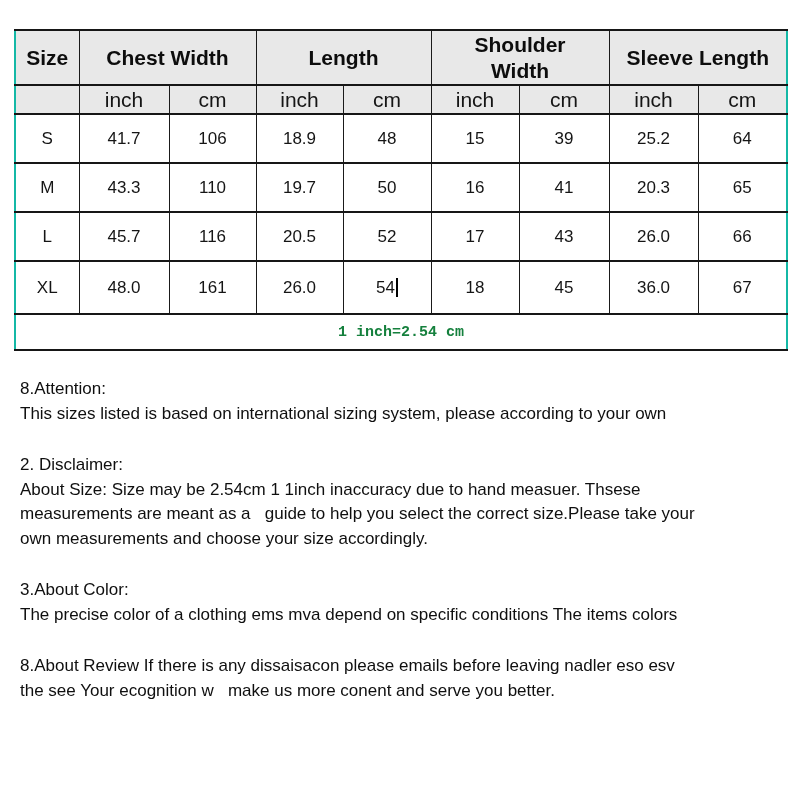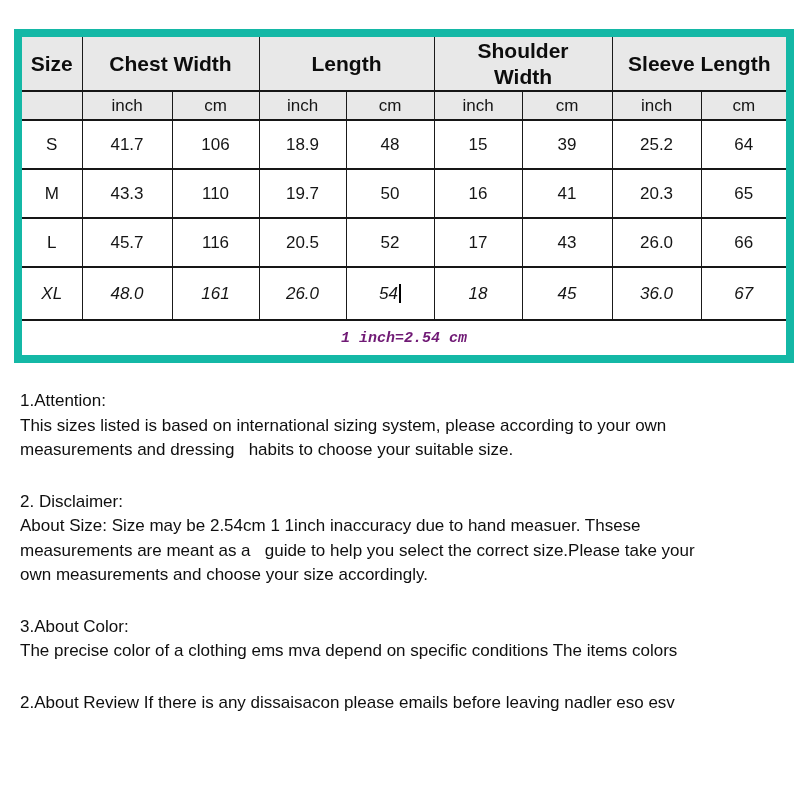--- a/index.html
+++ b/index.html
@@ -8,21 +8,21 @@
     background: #ffffff;
     font-family: "Liberation Sans", sans-serif;
     color: #111111;
     overflow: hidden;
   }
   .size-table {
     border-collapse: collapse;
     table-layout: fixed;
     margin: 29px 3px 0 14px;
     width: 772px;
-    border: 8px solid #14b8a6;
+    border: 2px solid #14b8a6;
   }
   .size-table th, .size-table td {
     border-left: 1px solid #1a1a1a;
     border-right: 1px solid #1a1a1a;
     border-top: 2px solid #161616;
     border-bottom: 2px solid #161616;
     text-align: center;
     vertical-align: middle;
     padding: 0;
     overflow: hidden;
@@ -31,40 +31,39 @@
     background: #e8e8e8;
     font-size: 21px;
     font-weight: bold;
     height: 53px;
     line-height: 1.2;
     white-space: pre-line;
     color: #0d0d0d;
   }
   .unit-row th {
     background: #e8e8e8;
-    font-size: 17px;
+    font-size: 21px;
     font-weight: normal;
     height: 27px;
     color: #151515;
   }
   .data-row td {
     background: #ffffff;
     font-size: 17px;
     height: 47px;
     color: #151515;
   }
-  .data-row.row-xl td { height: 51px; font-style: italic; }
+  .data-row.row-xl td { height: 51px; }
   .note-row td {
     background: #ffffff;
     font-family: "Liberation Mono", monospace;
     font-weight: bold;
     font-size: 15px;
     height: 34px;
-    color: #701a75;
-    font-style: italic;
+    color: #15803d;
   }
   .caret {
     display: inline-block;
     width: 2px;
     height: 19px;
     background: #000000;
     margin-left: 1px;
     margin-bottom: -4px;
   }
   .notes-text {
@@ -159,30 +158,30 @@
       <td>67</td>
     </tr>
     <tr class="note-row">
       <td colspan="9">1 inch=2.54 cm</td>
     </tr>
   </tbody>
 </table>
 
 <div class="notes-text">
   <div class="para">
-    <div>1.Attention:</div>
+    <div>8.Attention:</div>
     <div>This sizes listed is based on international sizing system, please according to your own</div>
-    <div>measurements and dressing   habits to choose your suitable size.</div>
   </div>
   <div class="para">
     <div>2. Disclaimer:</div>
     <div>About Size: Size may be 2.54cm 1 1inch inaccuracy due to hand measuer. Thsese</div>
     <div>measurements are meant as a   guide to help you select the correct size.Please take your</div>
     <div>own measurements and choose your size accordingly.</div>
   </div>
   <div class="para">
     <div>3.About Color:</div>
     <div>The precise color of a clothing ems mva depend on specific conditions The items colors</div>
   </div>
   <div class="para">
-    <div>2.About Review If there is any dissaisacon please emails before leaving nadler eso esv</div>
+    <div>8.About Review If there is any dissaisacon please emails before leaving nadler eso esv</div>
+    <div>the see Your ecognition w   make us more conent and serve you better.</div>
   </div>
 </div>
 
 </body></html>

